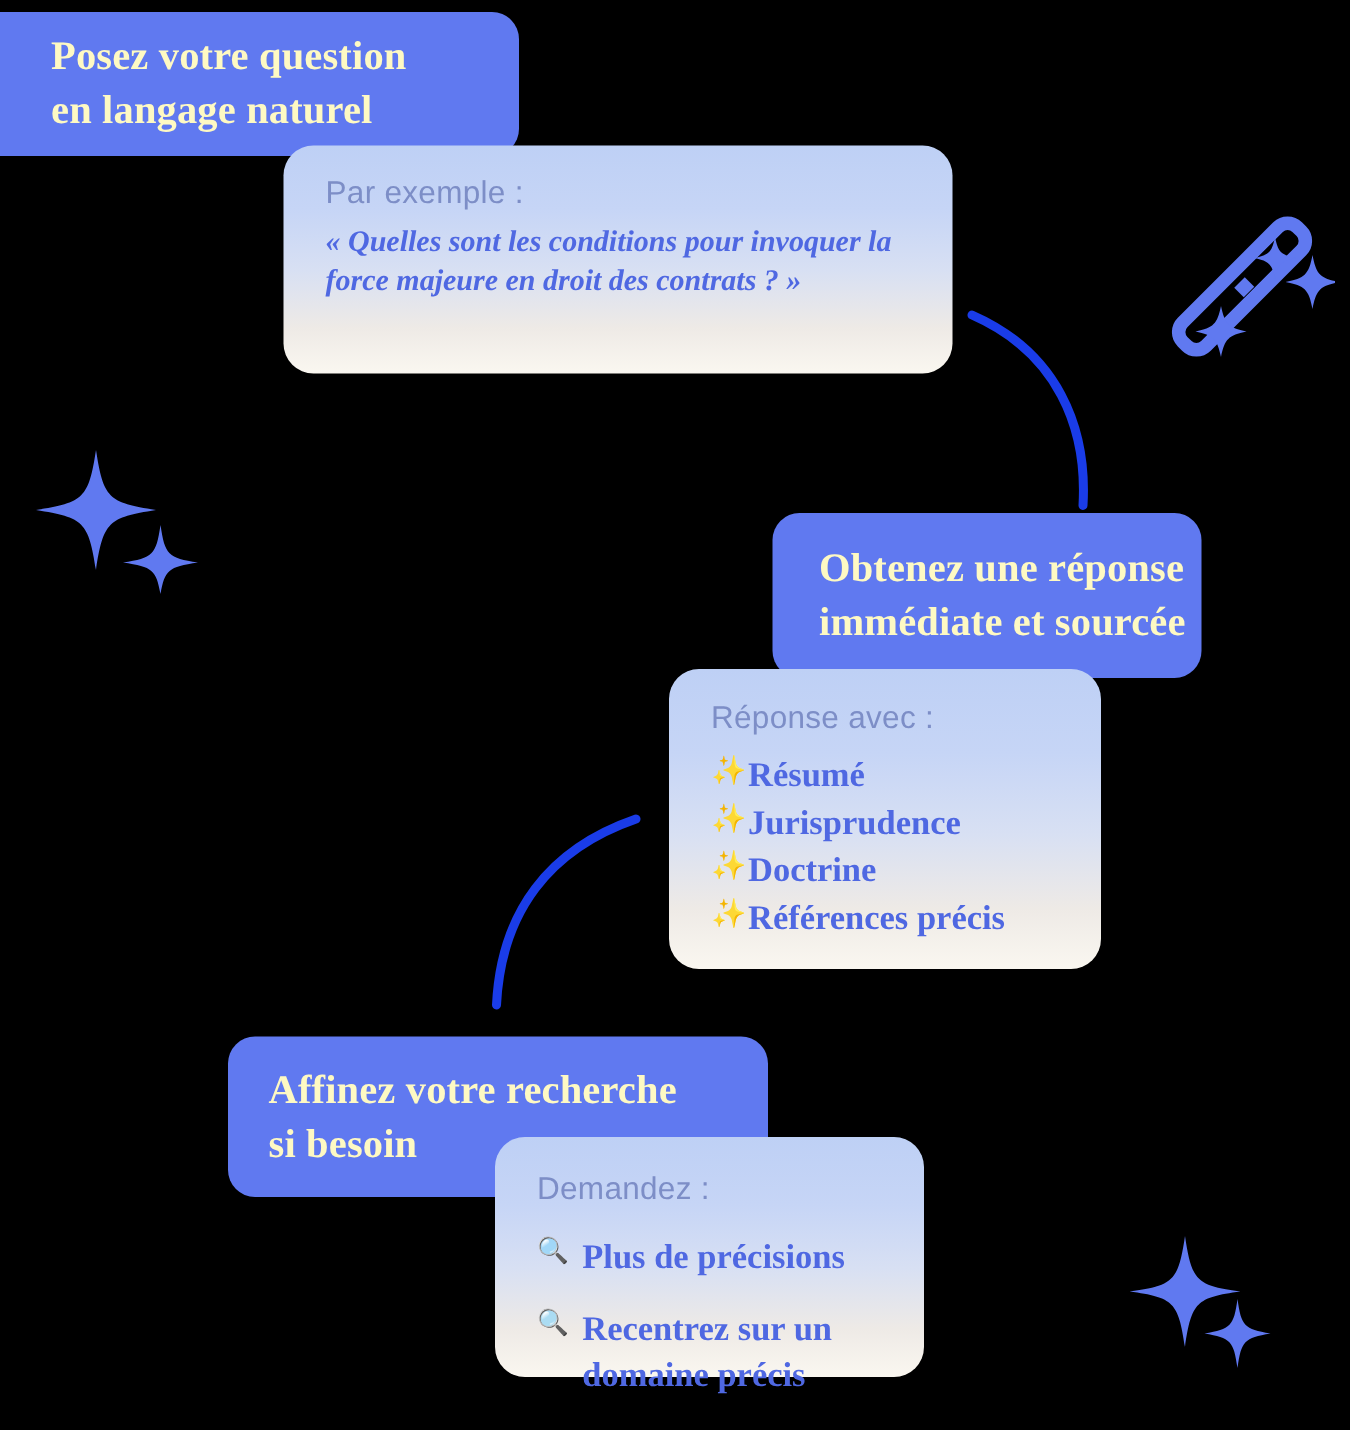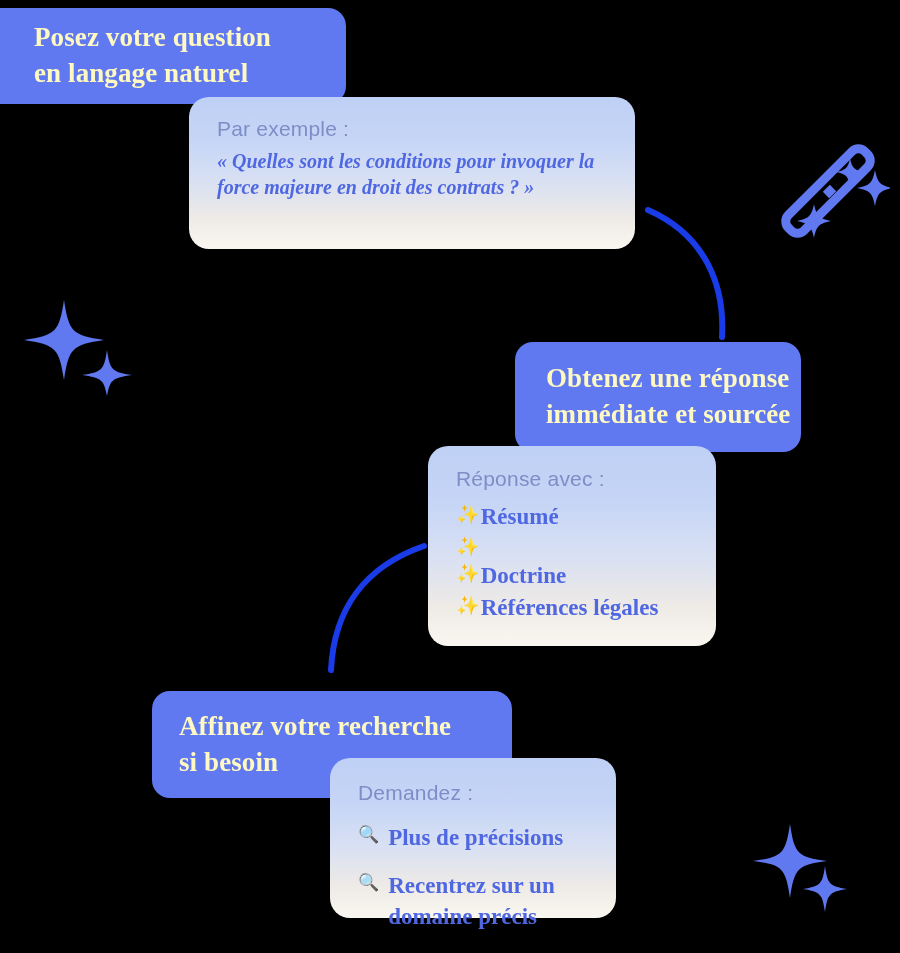--- a/index.html
+++ b/index.html
@@ -153,37 +153,38 @@
   <div class="detail-card" style="left:189px; top:97px; width:446px; height:152px; padding:20px 26px 0 28px;">
     <div class="detail-label">Par exemple :</div>
     <div class="detail-quote" style="margin-top:8px;">« Quelles sont les conditions pour invoquer la force majeure en droit des contrats ? »</div>
   </div>
 
   <div class="step-card" style="left:515px; top:342px; width:286px; height:110px; padding:0 0 0 31px;">
     <div class="step-title">Obtenez une réponse
 immédiate et sourcée</div>
   </div>
 
-  <div class="detail-card" style="left:428px; top:446px; width:288px; height:200px; padding:21px 16px 0 28px;">
+  <div class="detail-card" style="left:446px; top:446px; width:288px; height:200px; padding:21px 16px 0 28px;">
     <div class="detail-label">Réponse avec :</div>
     <ul class="bullet-list sparkle" style="margin-top:10px;">
       <li>
         <span class="bullet-ico">✨</span>
         <span class="bullet-txt">Résumé</span>
       </li>
       <li>
         <span class="bullet-ico">✨</span>
+        <span class="bullet-txt">Jurisprudence</span>
       </li>
       <li>
         <span class="bullet-ico">✨</span>
         <span class="bullet-txt">Doctrine</span>
       </li>
       <li>
         <span class="bullet-ico">✨</span>
-        <span class="bullet-txt">Références légales</span>
+        <span class="bullet-txt">Références précis</span>
       </li>
     </ul>
   </div>
 
   <div class="step-card" style="left:152px; top:691px; width:360px; height:107px; padding:0 0 0 27px;">
     <div class="step-title">Affinez votre recherche
 si besoin</div>
   </div>
 
   <div class="detail-card" style="left:330px; top:758px; width:286px; height:160px; padding:23px 18px 0 28px;">

